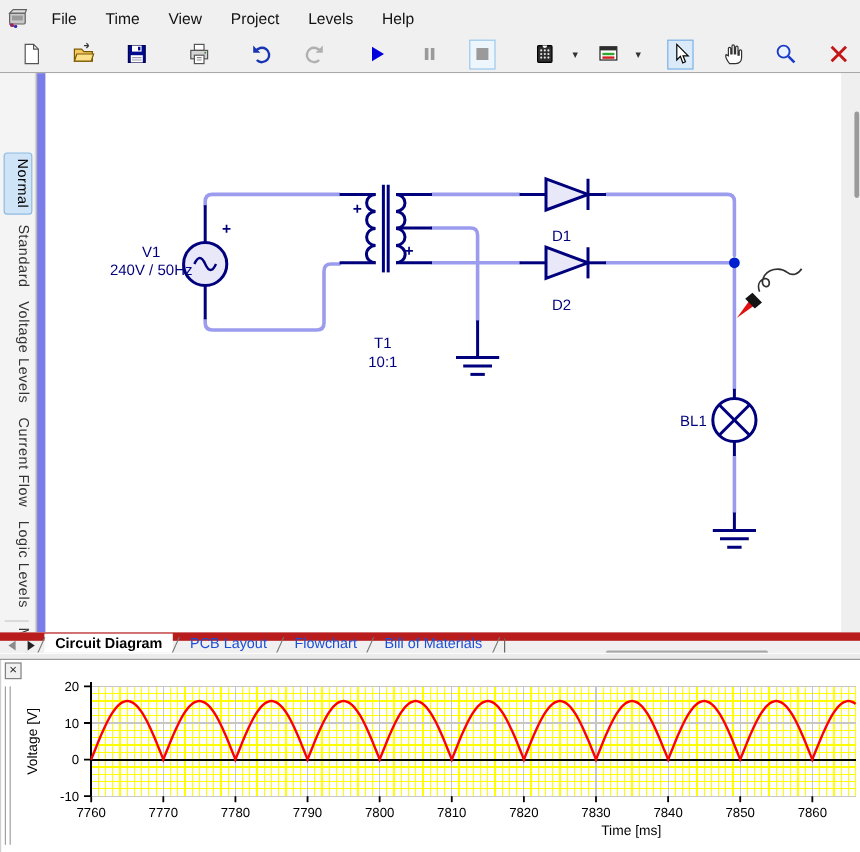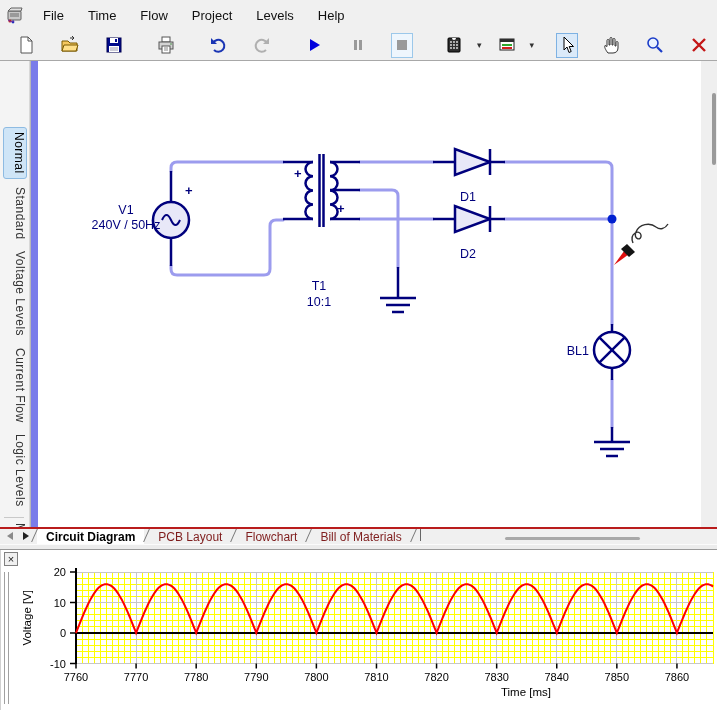--- a/index.html
+++ b/index.html
@@ -34,26 +34,26 @@
   .side-sep { position:absolute; left:4px; width:20px; height:1px; background:#c9c9c9; }
   .more-arrow { font-size:8px; color:#444; }
   .blue-bar { width:8px; height:100%; background:#7a7cea; border-left:1px solid #b8b8b8; }
   .canvas { flex:1; height:100%; background:#ffffff; position:relative; overflow:hidden; }
   .canvas svg { position:absolute; left:0; top:0; }
   .v-scroll { width:16px; height:100%; background:#efefef; position:relative; }
   .v-thumb { position:absolute; right:1px; top:32px; width:4px; height:72px; background:#9a9a9a; border-radius:2px; }
 
   
   .sheet-row { position:absolute; left:0; top:527px; width:717px; height:17px;
-    background:#f0f0f0; display:flex; align-items:flex-start; border-top:2px solid #b91c1c; }
+    background:#f0f0f0; display:flex; align-items:flex-end; border-top:7px solid #b91c1c; }
   .tab-nav { width:13px; height:13px; display:flex; align-items:center; justify-content:center; margin-left:3px; }
   .tri-l { width:0; height:0; border-top:4px solid transparent; border-bottom:4px solid transparent; border-right:6px solid #8a8a8a; }
   .tri-r { width:0; height:0; border-top:4px solid transparent; border-bottom:4px solid transparent; border-left:6px solid #222; }
   .slant { width:1px; height:13px; background:#777; transform:skewX(-24deg); margin:0 2px; }
-  .sheet-tab { font-size:12px; color:#7f1d1d; padding:1px 9px; height:16px; display:flex; align-items:center; }
+  .sheet-tab { font-size:12px; color:#1d4ed8; padding:1px 9px; height:16px; display:flex; align-items:center; }
   .sheet-tab.active { font-weight:bold; background:#fff; color:#000; }
   .tab-end { width:1px; height:12px; background:#666; margin-left:4px; }
   .h-thumb { position:absolute; left:505px; top:8px; width:135px; height:3px; background:#a8a8a8; border-radius:2px; }
 
   
   .h-splitter { position:absolute; left:0; top:544px; width:717px; height:6px;
     background:#ececec; border-top:1px solid #fbfbfb; border-bottom:1px solid #9a9a9a; }
   .graph-panel { position:absolute; left:0; top:550px; width:717px; height:160px;
     background:#ffffff; border-left:1px solid #d0d0d0; }
   .graph-close { position:absolute; left:3px; top:2px; width:14px; height:14px;
@@ -72,21 +72,21 @@
     <svg class="appicon" viewBox="0 0 20 20">
       <rect x="3" y="6" width="13" height="9" rx="1" fill="#c9c9c9" stroke="#606060"></rect>
       <path d="M3 6 L6 3 H17 L16 6 Z" fill="#e2e2e2" stroke="#606060"></path>
       <rect x="5" y="8" width="9" height="4" fill="#9a9a9a"></rect>
       <circle cx="5" cy="16" r="1.6" fill="#c02020"></circle>
       <circle cx="8" cy="17" r="1.4" fill="#2030c0"></circle>
       <path d="M3 15 q 3 3 6 1" stroke="#7030a0" fill="none"></path>
     </svg>
     <span class="menu-item">File</span>
     <span class="menu-item">Time</span>
-    <span class="menu-item">Flow</span>
+    <span class="menu-item">View</span>
     <span class="menu-item">Project</span>
     <span class="menu-item">Levels</span>
     <span class="menu-item">Help</span>
   </div>
 
   <div class="toolbar">
     <div class="tbtn">
       <svg width="20" height="20" viewBox="0 0 20 20">
         <path d="M5 2 h7 l4 4 v12 H5 Z" fill="#fff" stroke="#555"></path>
         <path d="M12 2 v4 h4" fill="none" stroke="#555"></path>

